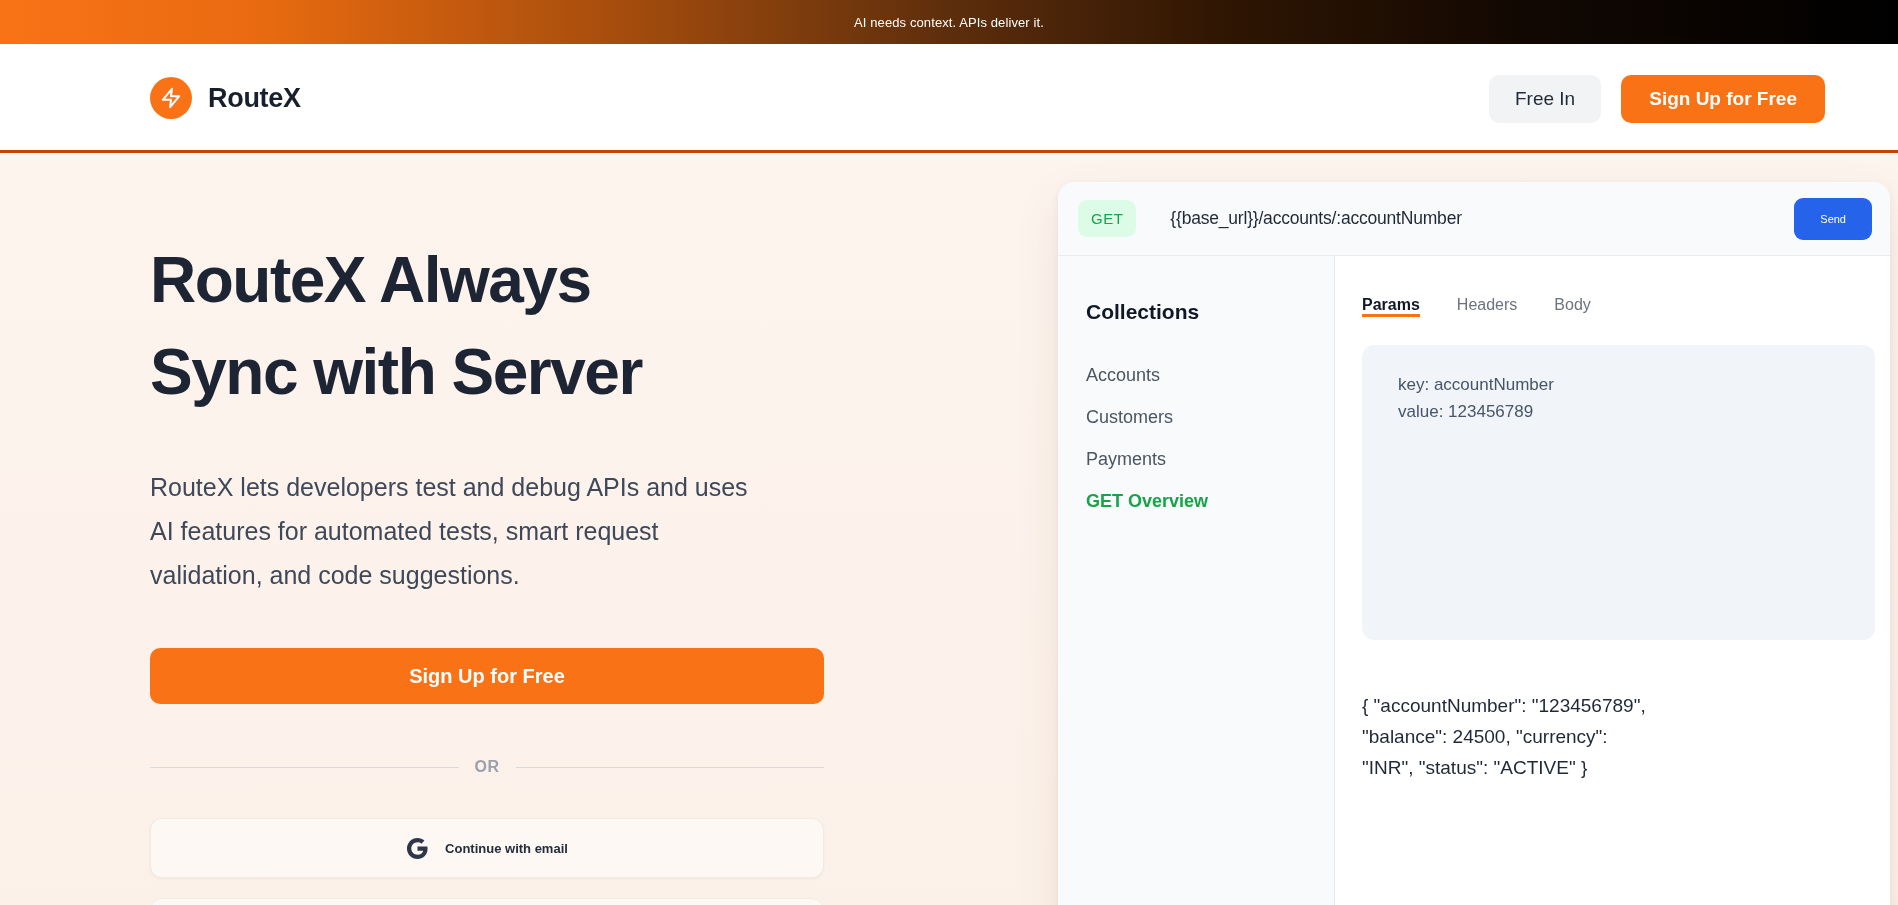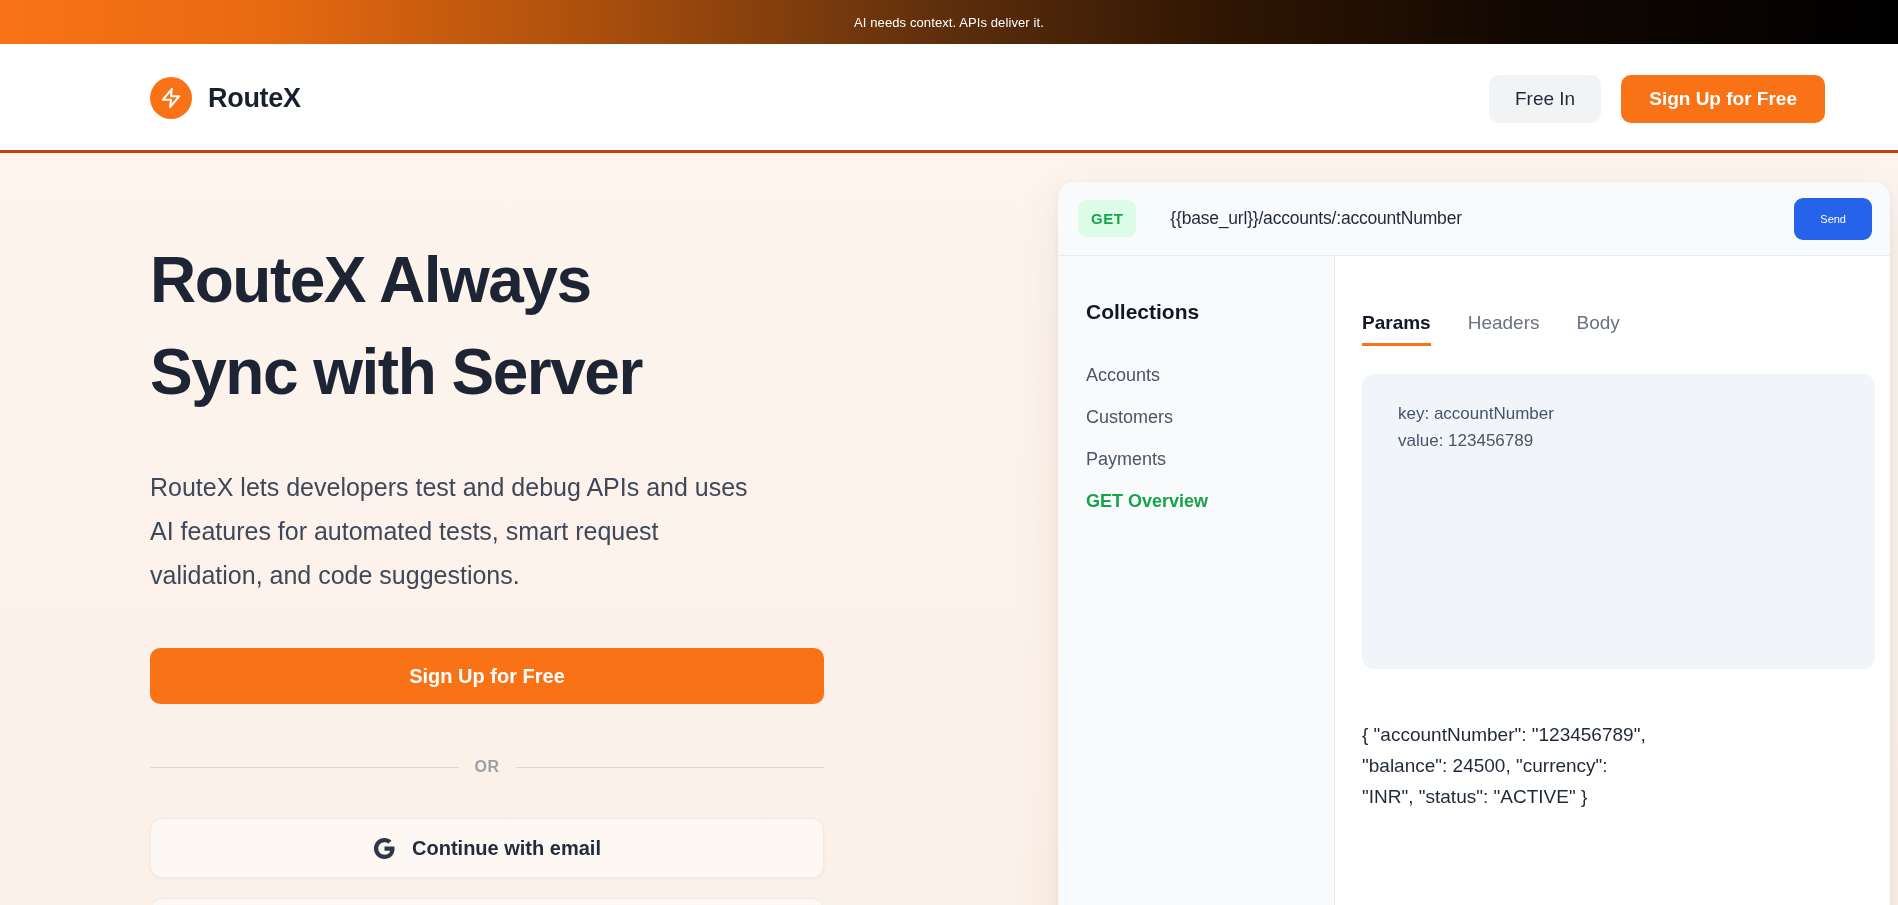--- a/index.html
+++ b/index.html
@@ -72,58 +72,58 @@
   }
   .or-row .rule { flex: 1; height: 1px; background: #dcd8d6; }
   .or-row .or-text { color: #9aa1ac; font-size: 16px; font-weight: 700; letter-spacing: .5px; }
   .btn-email {
     position: absolute; left: 0; top: 665px; width: 674px; height: 60px;
     border: 1px solid #f3ebe3; border-radius: 12px; background: #fdf8f3;
     box-shadow: 0 1px 3px rgba(30,20,10,.05);
     display: flex; align-items: center; justify-content: center; gap: 16px;
     font-family: "Liberation Sans", sans-serif; cursor: pointer;
   }
-  .btn-email span { font-size: 20px; font-weight: 700; color: #222c3d; }
+  .btn-email span { font-size: 13px; font-weight: 700; color: #222c3d; }
   .btn-ghost {
     position: absolute; left: 0; top: 745px; width: 674px; height: 40px;
     border: 1px solid #f3ebe3; border-radius: 12px; background: #fdf8f3;
   }
 
   
   .api-card {
     position: absolute; left: 1058px; top: 29px; width: 832px; height: 760px;
     background: #f8fafc; border-radius: 16px;
     box-shadow: 0 18px 45px rgba(120, 80, 40, .10), 0 2px 8px rgba(15, 23, 42, .05);
     overflow: hidden;
   }
   .url-row {
     height: 74px; display: flex; align-items: center;
     padding: 0 18px 0 20px; border-bottom: 1px solid #e8ebf0;
   }
   .method-badge {
-    background: #dcfce7; color: #16a34a; font-weight: 700; font-size: 15px;
+    background: #dcfce7; color: #16a34a; font-weight: 400; font-size: 15px;
     letter-spacing: .5px; padding: 10px 13px; border-radius: 9px;
   }
   .url-text { margin-left: 34px; font-size: 17.5px; color: #1f2937; letter-spacing: -.2px; }
   .btn-send {
     margin-left: auto; height: 42px; padding: 0 26px;
     background: #2563eb; color: #fff; border: none; border-radius: 9px;
     font-size: 11px; font-family: "Liberation Sans", sans-serif;
     cursor: pointer; display: flex; align-items: center;
   }
   .card-body { display: flex; height: 686px; }
   .collections-pane {
     width: 337px; border-right: 1px solid #e8ebf0; padding: 44px 26px 0 28px;
   }
   .collections-heading { font-size: 21px; font-weight: 700; color: #101828; margin-bottom: 30px; }
   .collection-item { font-size: 18px; color: #4b5563; padding: 10.5px 0; cursor: pointer; }
   .collection-item.active { color: #16a34a; font-weight: 700; }
   .request-pane { flex: 1; background: #ffffff; padding: 40px 15px 0 27px; }
   .tabs { display: flex; gap: 37px; }
-  .tab { font-size: 19px; color: #6b7280; padding-bottom: 9px; cursor: pointer; margin-top: 16px; }
+  .tab { font-size: 16px; color: #6b7280; cursor: pointer; }
   .tab.active { color: #111827; font-weight: 700; border-bottom: 3px solid #f97316; }
   .params-box {
     margin-top: 28px; width: 513px; height: 295px;
     background: #f1f5f9; border-radius: 12px; padding: 26px 36px;
   }
   .params-box div { font-size: 17px; color: #475569; line-height: 27px; }
   .response-json { margin-top: 50px; width: 460px; font-size: 19px; color: #1f2937; line-height: 31px; }
 </style>
 </head>
 <body>

